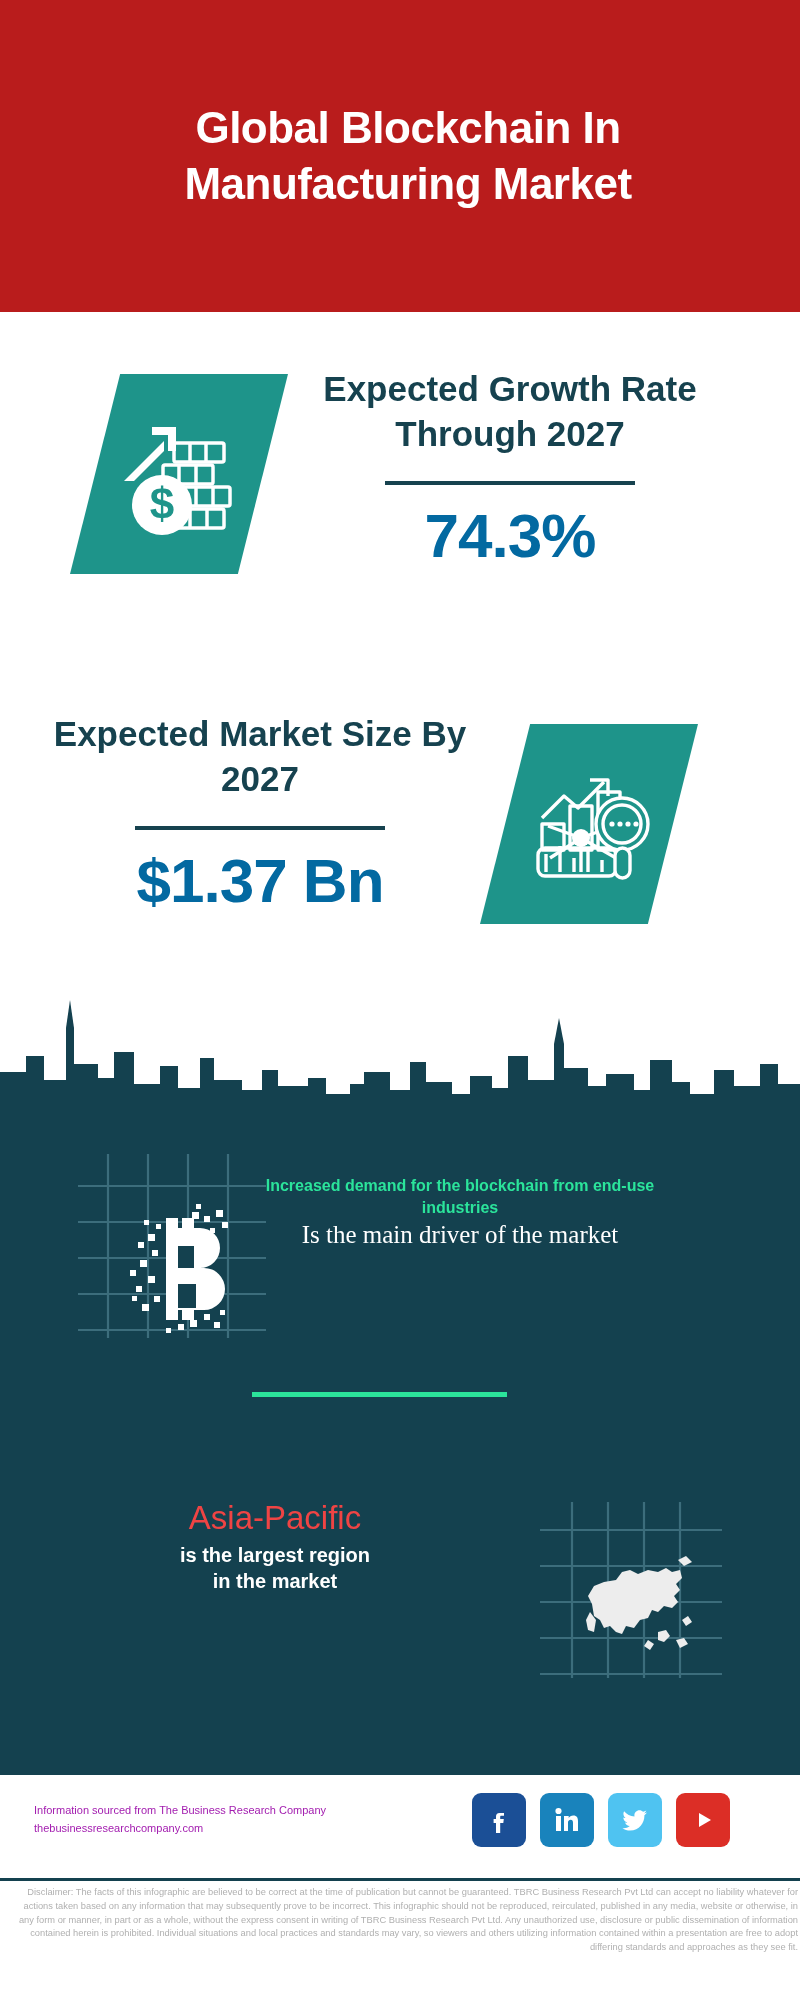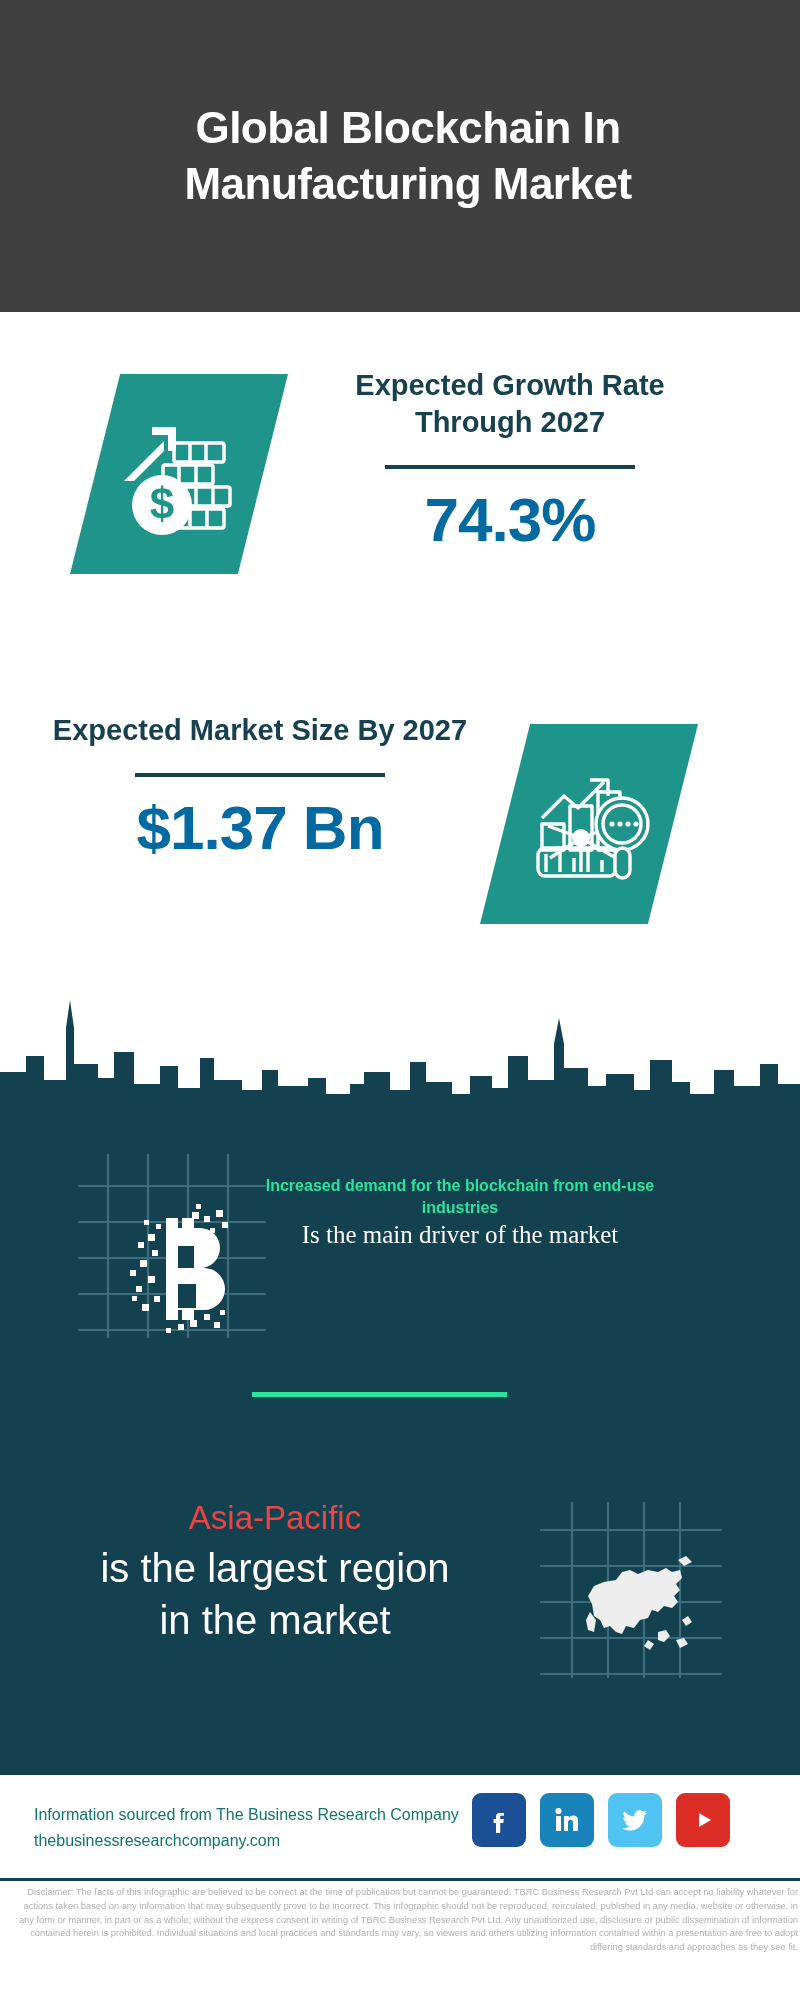--- a/index.html
+++ b/index.html
@@ -8,21 +8,21 @@
     font-family: "Liberation Sans", sans-serif;
     background:#ffffff;
     position:relative;
     overflow:hidden;
   }
   .page { width:800px; height:2000px; position:relative; }
 
   
   .header {
     position:absolute; left:0; top:0; width:800px; height:312px;
-    background:#404040;
+    background:#b91c1c;
     display:flex; align-items:center; justify-content:center;padding-left:16px;
   }
   .header-title {
     color:#ffffff;
     font-size:44px;
     font-weight:bold;
     line-height:1.28;
     text-align:center;
     width:620px;
     letter-spacing:-0.5px;
@@ -43,21 +43,21 @@
   .para.two {
     left:480px; top:412px; width:218px; height:200px;
     clip-path: polygon(23% 0%, 100% 0%, 77% 100%, 0% 100%);
   }
 
   .stat-block { position:absolute; text-align:center; }
   .stat-block.growth { left:300px; top:55px; width:420px; }
   .stat-block.size   { left:45px;  top:400px; width:430px; }
 
   .stat-title {
-    color:#16424F; font-size:29px; font-weight:bold; line-height:1.28;
+    color:#16424F; font-size:35px; font-weight:bold; line-height:1.28;
   }
   .stat-rule {
     height:4px; background:#16424F; margin:24px auto 18px auto; width:250px;
   }
   .stat-value {
     color:#0369a1; font-size:62px; font-weight:bold; line-height:1.05;
     letter-spacing:-1px;
   }
 
   
@@ -75,30 +75,30 @@
   .hl-green { color:#2BE49B; font-size:16px; font-weight:bold; line-height:1.35; }
   .sub-white { color:#ffffff; font-size:25px; font-weight:normal; line-height:1.35;font-family:Liberation Serif, serif; }
 
   .mid-rule {
     position:absolute; left:252px; top:1392px; width:255px; height:5px;
     background:#2BE49B;
   }
 
   .region-text { position:absolute; left:55px; top:1495px; width:440px; text-align:center; }
   .region-hl { color:#ef4444; font-size:33px; font-weight:normal; line-height:1.42; }
-  .region-sub { color:#ffffff; font-size:40px; font-weight:normal; line-height:1.30; }
+  .region-sub { color:#ffffff; font-size:20px; font-weight:bold; line-height:1.30; }
 
   
   .footer {
     position:absolute; left:0; top:1775px; width:800px; height:105px;
     background:#ffffff;
   }
   .footer-source {
     position:absolute; left:34px; top:27px; width:440px;
-    color:#0f766e; font-size:16px; line-height:1.62;
+    color:#a21caf; font-size:11px; line-height:1.62;
   }
   .social-row { position:absolute; left:472px; top:18px; display:flex; gap:14px; }
   .social {
     width:54px; height:54px; border-radius:9px;
     display:flex; align-items:center; justify-content:center;
   }
   .social svg { display:block; }
 
   .foot-divider {
     position:absolute; left:0; top:1878px; width:800px; height:3px; background:#14414F;

